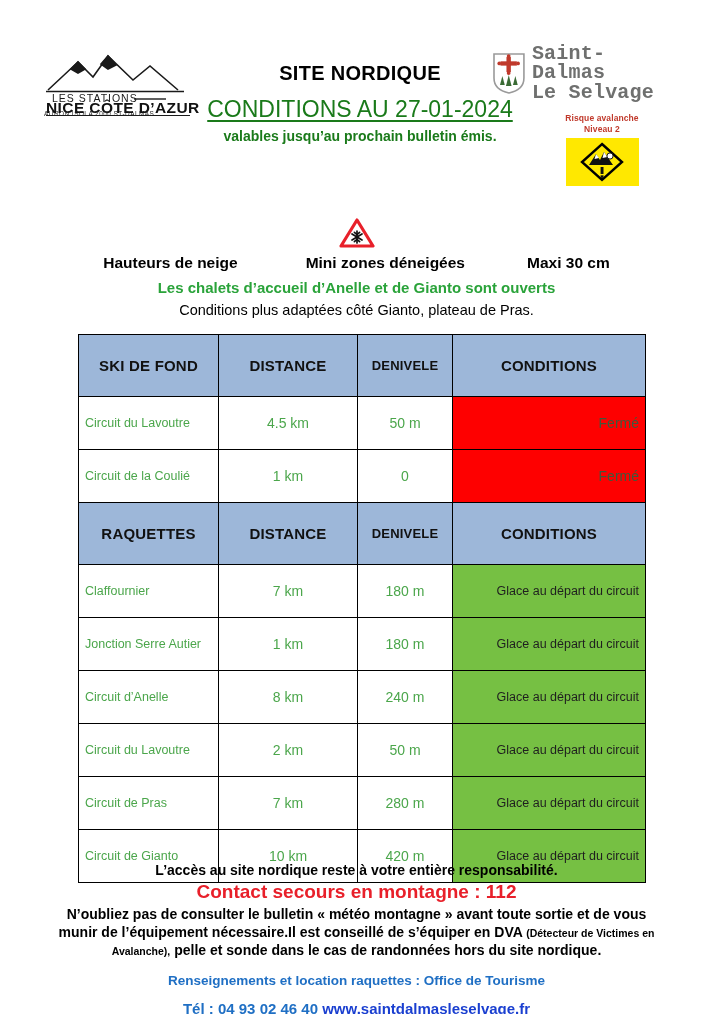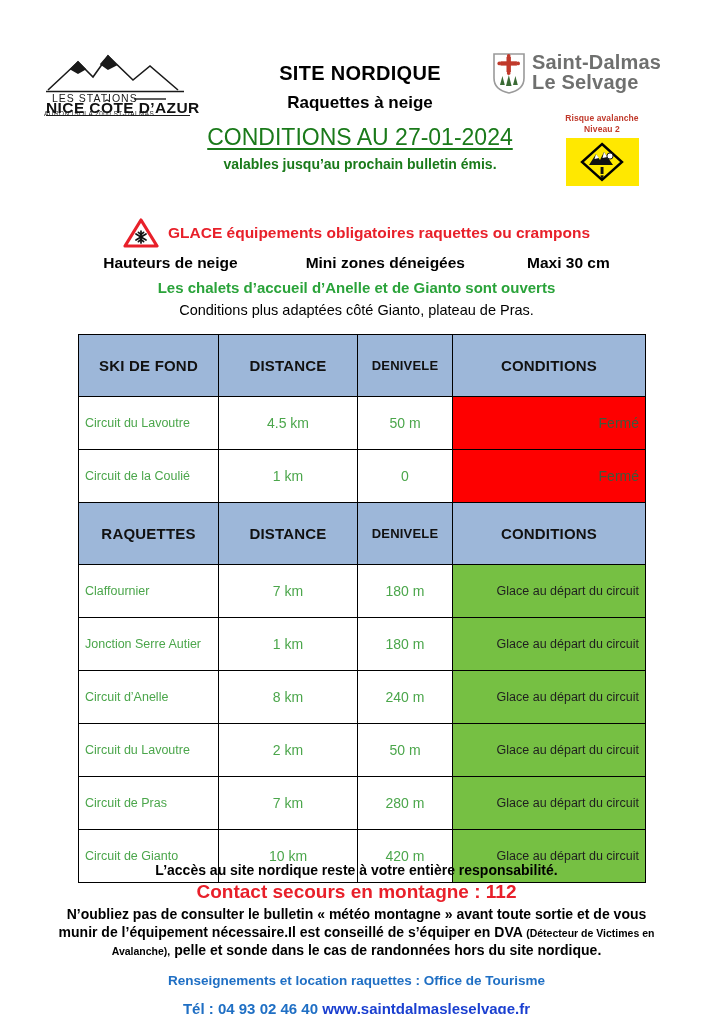--- a/index.html
+++ b/index.html
@@ -80,20 +80,21 @@
     display: flex;
     align-items: center;
     gap: 6px;
   }
   .sd-text {
     line-height: 0.98;
     color: #6f706f;
     font-weight: bold;
     font-size: 20px;
     letter-spacing: .2px;
+    font-family: Liberation Mono, monospace;
   }
 
   .avalanche-box {
     position: absolute;
     left: 541px;
     top: 113px;
     width: 122px;
     text-align: center;
   }
   .av-risk-l1, .av-risk-l2 {
@@ -281,21 +282,20 @@
       <text x="14" y="56" font-family="Liberation Sans, sans-serif" font-size="10.5" fill="#1a1a1a" letter-spacing="1">LES STATIONS</text>
       <line x1="96" y1="53" x2="128" y2="53" stroke="#1a1a1a" stroke-width="1.4"></line>
       <text x="8" y="67" font-family="Liberation Sans, sans-serif" font-size="15.5" font-weight="bold" fill="#111" letter-spacing="0.4">NICE CÔTE D’AZUR</text>
       <line x1="8" y1="69.5" x2="152" y2="69.5" stroke="#1a1a1a" stroke-width="1.2"></line>
     </svg>
     <div style="position:absolute;left:6px;top:64px;font-size:6.4px;letter-spacing:.5px;color:#1a1a1a;white-space:nowrap;">AURON  ISOLA 2000  ST-DALMAS</div>
   </div>
 
   <div class="header-center">
     <div class="title-main">SITE NORDIQUE</div>
-    <div class="title-sub1">Raquettes à neige</div>
     <div class="conditions-line">CONDITIONS AU 27-01-2024</div>
     <div class="valables">valables jusqu’au prochain bulletin émis.</div>
   </div>
 
   <div class="logo-sd">
     <svg width="34" height="42" viewBox="0 0 34 42" xmlns="http://www.w3.org/2000/svg">
       <path d="M2 2 H32 V26 Q32 38 17 41 Q2 38 2 26 Z" fill="#ffffff" stroke="#9a9a9a" stroke-width="1.6"></path>
       <g fill="#c0392b">
         <rect x="14.5" y="5" width="4.4" height="15"></rect>
         <rect x="8.5" y="9.3" width="16.4" height="4.3"></rect>
@@ -340,21 +340,20 @@
       <g stroke="#111" stroke-width="1.7" stroke-linecap="round">
         <line x1="18" y1="13" x2="18" y2="25"></line>
         <line x1="13" y1="16" x2="23" y2="22"></line>
         <line x1="23" y1="16" x2="13" y2="22"></line>
         <line x1="15.4" y1="14.4" x2="18" y2="16.6"></line>
           <line x1="20.6" y1="14.4" x2="18" y2="16.6"></line>
         <line x1="15.4" y1="23.6" x2="18" y2="21.4"></line>
           <line x1="20.6" y1="23.6" x2="18" y2="21.4"></line>
       </g>
     </svg>
-    <span class="glace-text">GLACE équipements obligatoires raquettes ou crampons</span>
   </div>
 
   <div class="hauteurs">
     <span class="h-a">Hauteurs de neige</span>
     <span class="h-b">Mini  zones déneigées</span>
     <span class="h-c">Maxi 30 cm</span>
   </div>
 
   <div class="chalets">Les chalets d’accueil d’Anelle et de Gianto sont ouverts</div>
   <div class="cond-adapt">Conditions plus adaptées côté Gianto, plateau de Pras.</div>

